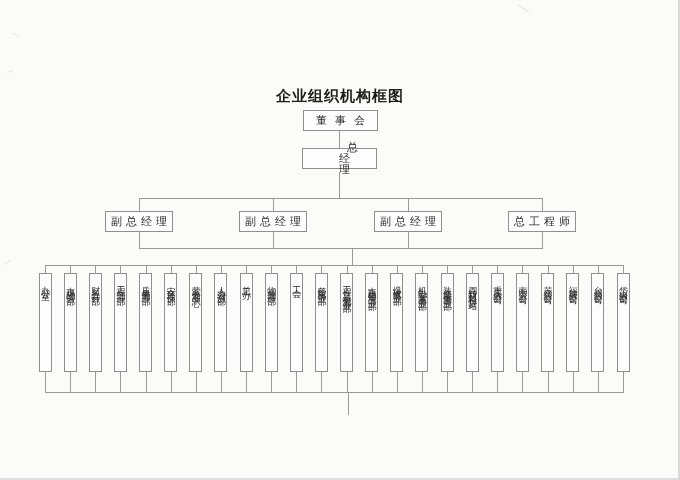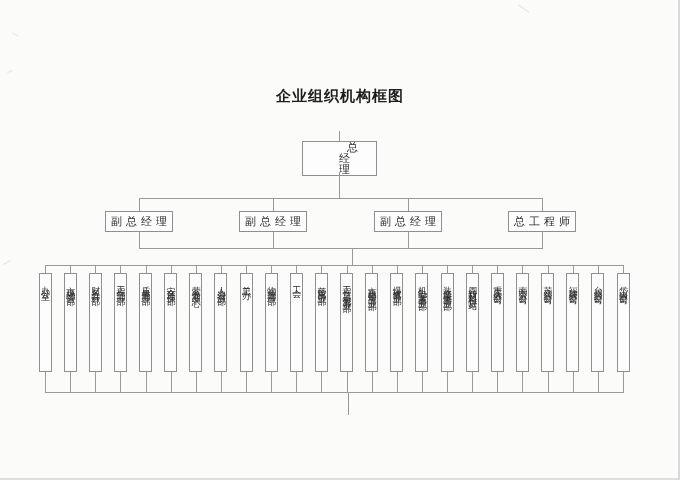--- a/index.html
+++ b/index.html
@@ -16,21 +16,21 @@
     letter-spacing:1px; color:#1d1d1d;margin-top:36px;
   }
   .box {
     position:absolute; border:1px solid #8f8f8f; background:#fdfdfd;
     display:flex; align-items:center; justify-content:center;
     color:#2b2b2b; font-size:11px; line-height:1;
   }
   .box.wide3 { letter-spacing:8px; text-indent:8px; }
   .box.wide4 { letter-spacing:4px; text-indent:4px; }
   .box.root   { left:303px; top:110px; width:75px; height:21px; }
-  .box.gm     { left:302px; top:141px; width:75px; height:35px;padding-left:36px; }
+  .box.gm     { left:302px; top:148px; width:75px; height:21px;padding-left:36px; }
   .box.mgmt   { top:211px; width:68px; height:21px; }
   .box.bottom {
     left:272px; top:414px; width:155px; height:23px;
     font-size:12px; letter-spacing:10px; text-indent:10px;
   }
   .dept {
     position:absolute; top:273px; width:13px; height:99px;
     border:1px solid #8f8f8f; background:#fdfdfd;
     display:flex; justify-content:center;
   }
@@ -45,20 +45,21 @@
   
   .artifact { position:absolute; background:#d4d4d4; opacity:.55; }
 </style>
 </head>
 <body>
 
 <div class="page">
 
   <div class="title">企业组织机构框图</div>
 
+  <div class="box root wide3">董事会</div>
   <div class="line v-line" style="left:339px; top:131px; height:20px;"></div>
   <div class="box gm wide3">总经理</div>
   <div class="line v-line" style="left:339px; top:172px; height:27px;"></div>
 
   <div class="line h-line" style="left:139px; top:198px; width:404px;"></div>
   <div class="line v-line" style="left:139px; top:198px; height:13px;"></div>
   <div class="line v-line" style="left:273px; top:198px; height:13px;"></div>
   <div class="line v-line" style="left:408px; top:198px; height:13px;"></div>
   <div class="line v-line" style="left:542px; top:198px; height:13px;"></div>
 

